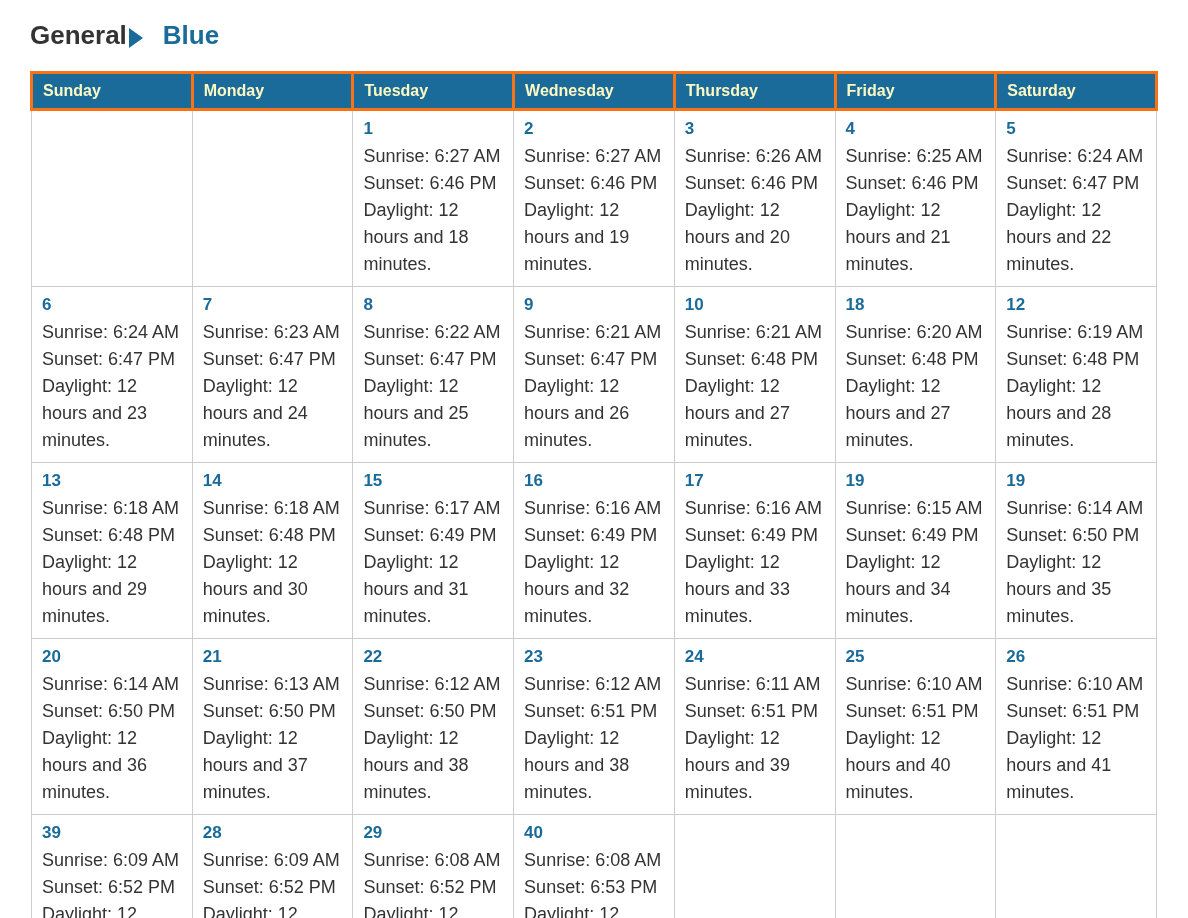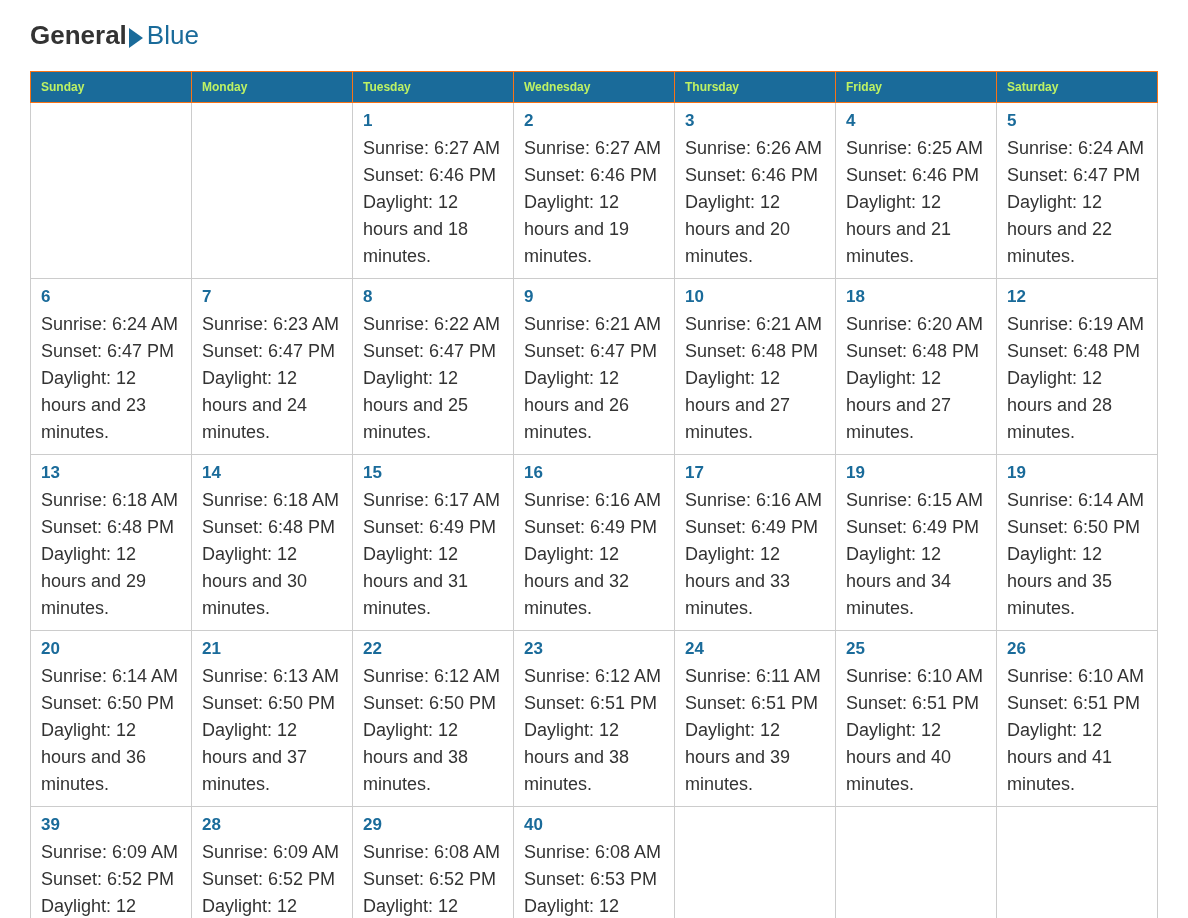--- a/index.html
+++ b/index.html
@@ -35,23 +35,23 @@
       width: 0;
       height: 0;
       border-left: 14px solid #1a6b9a;
       border-top: 10px solid transparent;
       border-bottom: 10px solid transparent;
       margin-left: 2px;
       margin-top: 4px;
     }
     .logo-blue {
       font-size: 26px;
-      font-weight: normal;
+      font-weight: bold;
       color: #1a6b9a;
-      margin-left: 4px;
+      margin-left: 20px;
     }
     .title-section {
       text-align: right;
     }
     .month-title {
       font-size: 52px;
       font-weight: bold;
       color: #333;
       line-height: 1.1;
     }
@@ -61,26 +61,26 @@
       font-weight: normal;
       margin-top: 4px;
     }
     .calendar {
       width: 100%;
       border-collapse: collapse;
       table-layout: fixed;
     }
     .calendar thead tr th {
       background-color: #1a6b9a;
-      color: #bef264;
-      font-size: 12px;
+      color: #fef9c3;
+      font-size: 16px;
       font-weight: bold;
       padding: 8px 10px;
       text-align: left;
-      border: 1px solid #f97316;
+      border: 3px solid #f97316;
     }
     .calendar tbody tr td {
       border: 1px solid #ccc;
       vertical-align: top;
       padding: 8px 10px;
       min-height: 100px;
       font-size: 13px;
       color: #333;
     }
     .day-num {

